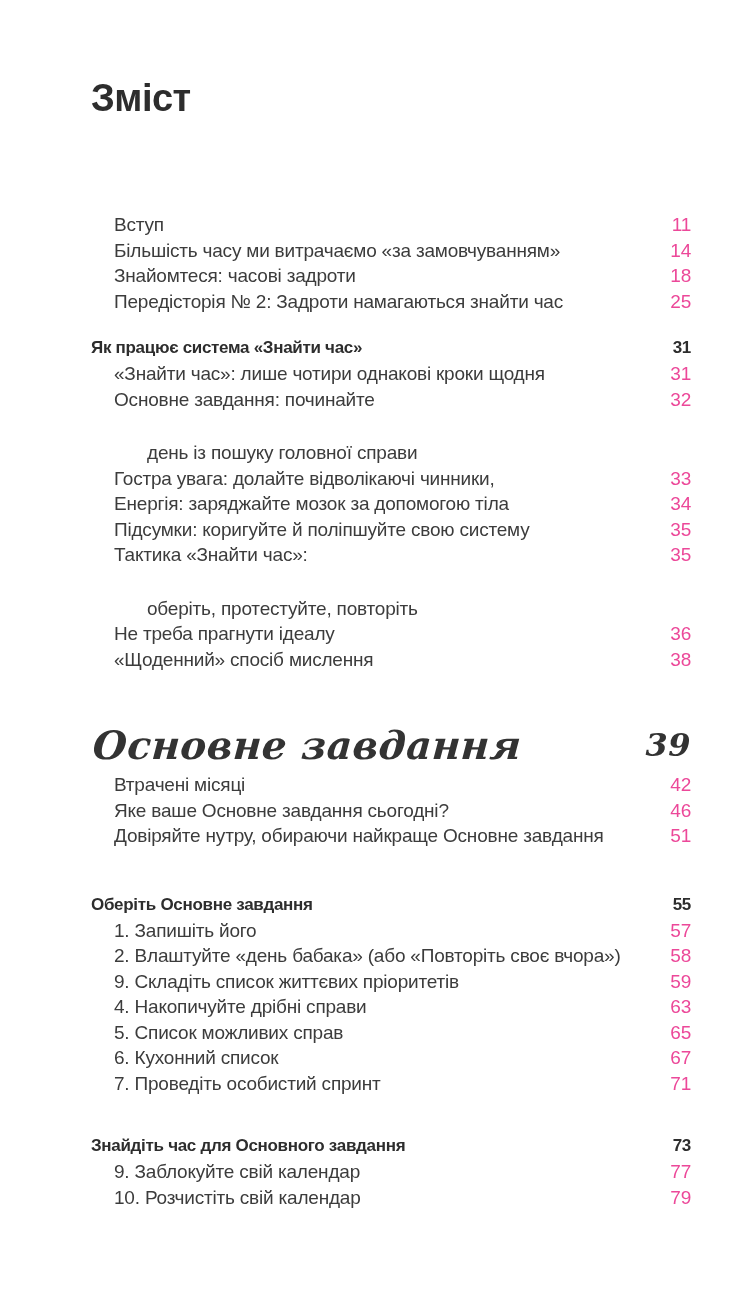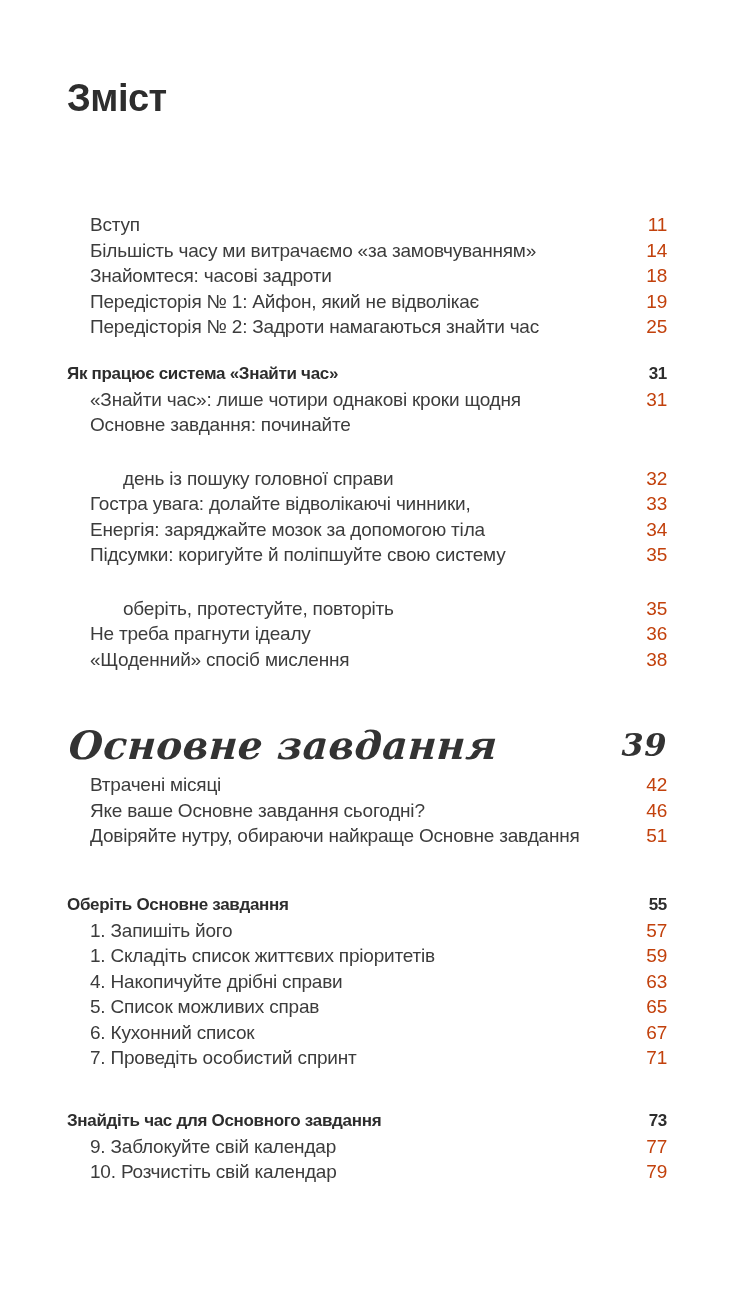--- a/index.html
+++ b/index.html
@@ -11,21 +11,21 @@
   body {
     width: 733px;
     height: 1291px;
     font-family: "Liberation Sans", sans-serif;
     overflow: hidden;
   }
 
   .page {
     width: 585px;
     height: 1291px;
-    padding: 76px 70px 0 67px;
+    padding: 76px 70px 0 91px;
   }
 
   .contents-title {
     font-size: 38px;
     font-weight: 700;
     letter-spacing: -0.5px;
     color: #2d2d2d;
     line-height: 44px;
     margin-bottom: 92px;
   }
@@ -34,35 +34,35 @@
     width: 600px;
   }
 
   .toc-section + .toc-section { margin-top: 20px; }
   .toc-section:nth-of-type(3) { margin-top: 46px; }
   .toc-section:nth-of-type(4) { margin-top: 42px; }
   .toc-section:nth-of-type(5) { margin-top: 36px; }
 
   .entry {
     display: flex;
-    align-items: flex-end;
+    align-items: flex-start;
     color: #3c3c3c;
     font-size: 19px;
     line-height: 25.5px;
     letter-spacing: -0.2px;
   }
 
   .entry .lines { flex: 1; min-width: 0; }
   .entry .line { white-space: nowrap; padding-left: 23px; }
   .entry .line.cont { padding-left: 56px; margin-top: 28px; }
 
   .entry .pagenum {
     text-align: right;
     padding-left: 10px;
-    color: #c2410c;
+    color: #ec4899;
   }
 
   
   .entry.header-bold {
     font-size: 17px;
     line-height: 27px;
     font-weight: 700;
     letter-spacing: -0.3px;
     color: #2d2d2d;
   }
@@ -103,26 +103,20 @@
           <div class="pagenum">14</div>
         </div>
         <div class="entry">
           <div class="lines">
             <div class="line">Знайомтеся: часові задроти</div>
           </div>
           <div class="pagenum">18</div>
         </div>
         <div class="entry">
           <div class="lines">
-            <div class="line">Передісторія № 1: Айфон, який не відволікає</div>
-          </div>
-          <div class="pagenum">19</div>
-        </div>
-        <div class="entry">
-          <div class="lines">
             <div class="line">Передісторія № 2: Задроти намагаються знайти час</div>
           </div>
           <div class="pagenum">25</div>
         </div>
       </div>
       <div class="toc-section">
         <div class="entry header-bold">
           <div class="lines">
             <div class="line">Як працює система «Знайти час»</div>
           </div>
@@ -154,20 +148,21 @@
           <div class="pagenum">34</div>
         </div>
         <div class="entry">
           <div class="lines">
             <div class="line">Підсумки: коригуйте й поліпшуйте свою систему</div>
           </div>
           <div class="pagenum">35</div>
         </div>
         <div class="entry">
           <div class="lines">
+            <div class="line">Тактика «Знайти час»:</div>
             <div class="line cont">оберіть, протестуйте, повторіть</div>
           </div>
           <div class="pagenum">35</div>
         </div>
         <div class="entry">
           <div class="lines">
             <div class="line">Не треба прагнути ідеалу</div>
           </div>
           <div class="pagenum">36</div>
         </div>
@@ -212,21 +207,27 @@
           <div class="pagenum">55</div>
         </div>
         <div class="entry">
           <div class="lines">
             <div class="line">1. Запишіть його</div>
           </div>
           <div class="pagenum">57</div>
         </div>
         <div class="entry">
           <div class="lines">
-            <div class="line">1. Складіть список життєвих пріоритетів</div>
+            <div class="line">2. Влаштуйте «день бабака» (або «Повторіть своє вчора»)</div>
+          </div>
+          <div class="pagenum">58</div>
+        </div>
+        <div class="entry">
+          <div class="lines">
+            <div class="line">9. Складіть список життєвих пріоритетів</div>
           </div>
           <div class="pagenum">59</div>
         </div>
         <div class="entry">
           <div class="lines">
             <div class="line">4. Накопичуйте дрібні справи</div>
           </div>
           <div class="pagenum">63</div>
         </div>
         <div class="entry">

